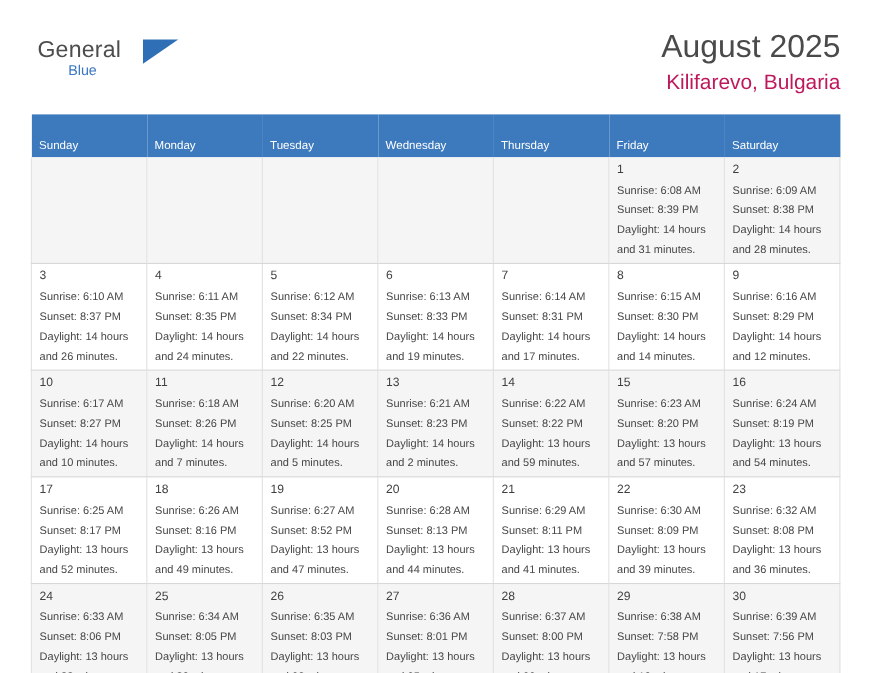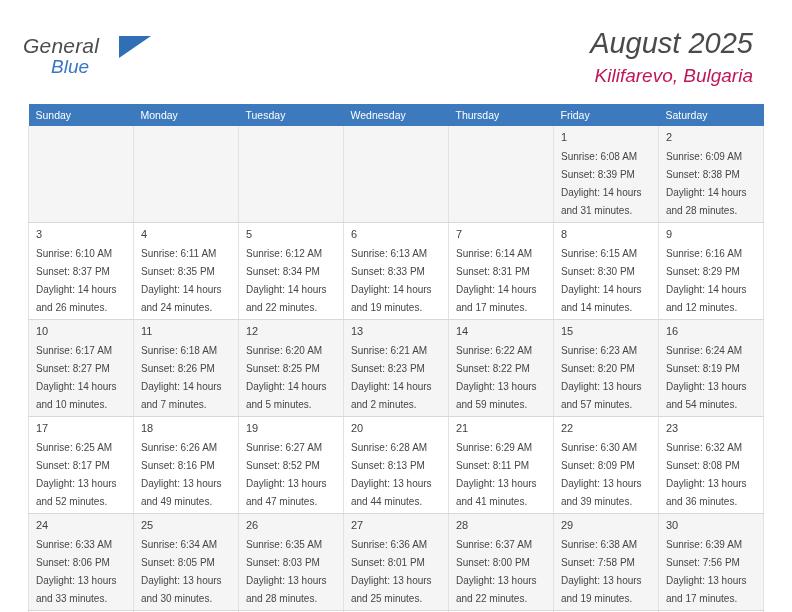--- a/index.html
+++ b/index.html
@@ -17,25 +17,24 @@
   }
   .page {
     position: absolute;
     left: 0; top: 0;
     width: 792px;
     height: 612px;
   }
   
   .header {
     position: absolute;
-    left: 17px;
+    left: 28px;
     top: 26px;
     width: 736px;
     height: 72px;
-    font-style: italic;
   }
   .logo {
     position: absolute;
     left: 6px;
     top: 8px;
     width: 200px;
     height: 52px;
   }
   .logo-general {
     position: absolute;
@@ -43,21 +42,21 @@
     top: 0;
     font-size: 21px;
     color: #4d4d4d;
     letter-spacing: 0.2px;
     font-family: "Liberation Sans", sans-serif;
   }
   .logo-blue {
     position: absolute;
     left: 28px;
     top: 22px;
-    font-size: 19px;
+    font-size: 13px;
     color: #3a76c4;
     font-family: "Liberation Sans", sans-serif;
   }
   .logo-flag {
     position: absolute;
     left: 96px;
     top: 2px;
     width: 0;
     height: 0;
     border-left: 32px solid #2f6fb5;
@@ -93,21 +92,21 @@
     width: 736px;
     border-collapse: collapse;
     table-layout: fixed;
   }
   .calendar th {
     background: #3c79bd;
     color: #ffffff;
     font-size: 10.5px;
     font-weight: normal;
     text-align: left;
-    padding: 5px 0 5px 7px;
+    padding: 22px 0 5px 7px;
     height: 10px;
     border: none;
   }
   .calendar td {
     vertical-align: top;
     border-left: 1px solid #e2e2e2;
     border-right: 1px solid #e2e2e2;
     border-bottom: 1px solid #d8d8d8;
     height: 66px;
     padding: 0;

